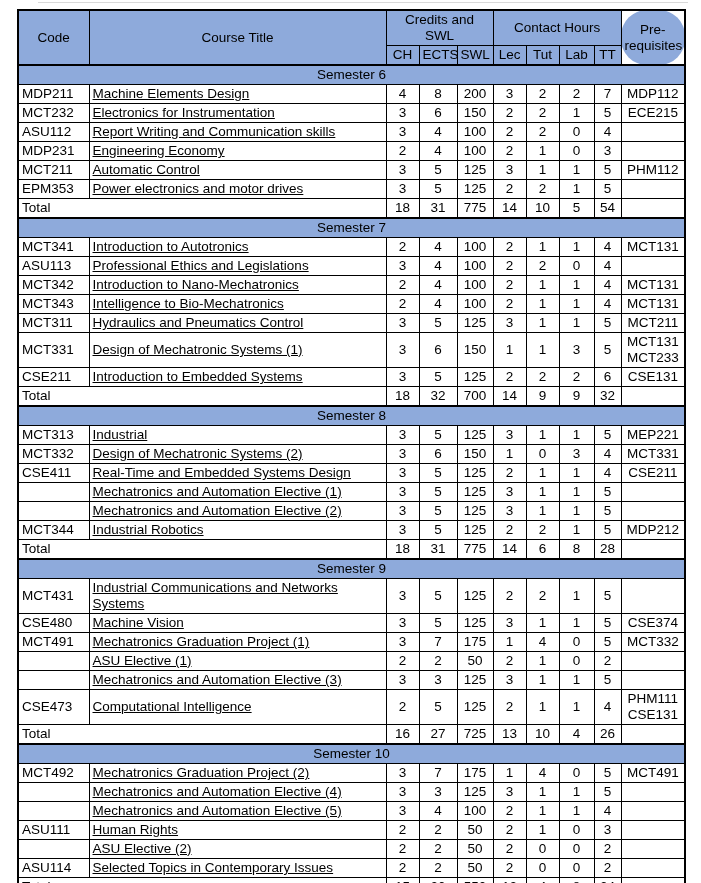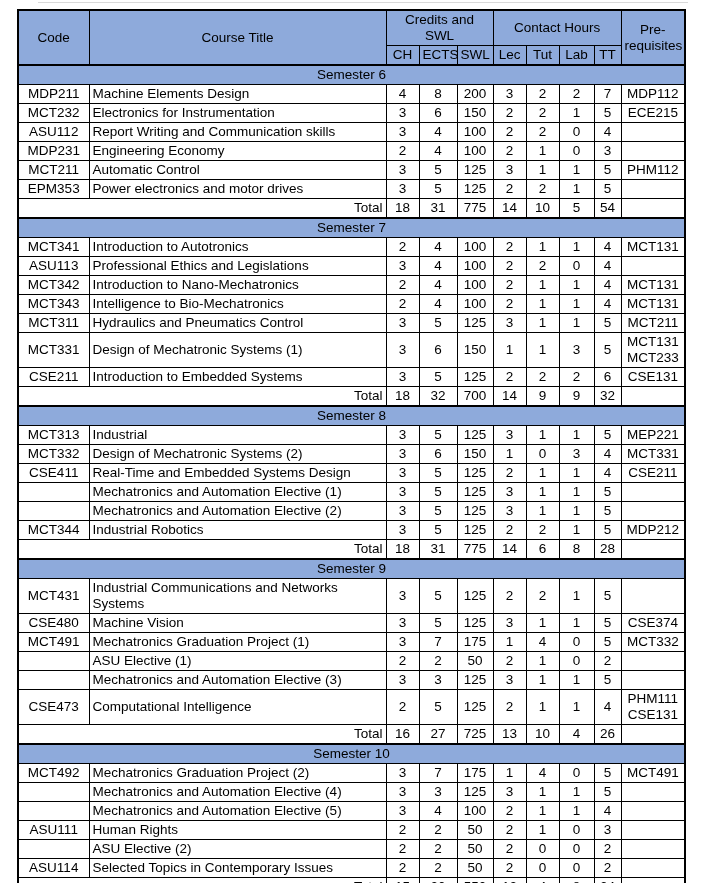--- a/index.html
+++ b/index.html
@@ -26,31 +26,31 @@
   td, th {
     border: 1px solid var(--grid);
     font-size: 13.5px;
     font-weight: normal;
     line-height: 16px;
     padding: 1px 3px;
     vertical-align: middle;
     overflow: hidden;
   }
   thead th { background: var(--band); text-align: center; }
-  th.prereq-head { white-space: pre-line; }
+  th.prereq-head { white-space: pre-line; border-radius: 26px; }
   .semester-row td {
     background: var(--band);
     text-align: center;
     border-top: 2px solid var(--grid);
   }
-  .cell-code { text-align: center; }
-  .cell-title { text-align: left; white-space: pre-line; }
+  .cell-code { text-align: left; }
+  .cell-title { text-align: left; white-space: pre-line; text-decoration: underline; }
   .cell-num { text-align: center; }
   .cell-prereq { text-align: center; white-space: pre-line; margin-left: 20px; }
-  .cell-total-label { text-align: right; margin-left: 23px; }
+  .cell-total-label { text-align: left; margin-left: 23px; }
 </style>
 </head>
 <body>
 
 <div class="top-hairline"></div>
 
 <table class="courses">
   <colgroup>
     <col style="width:71px">
       <col style="width:297px">

